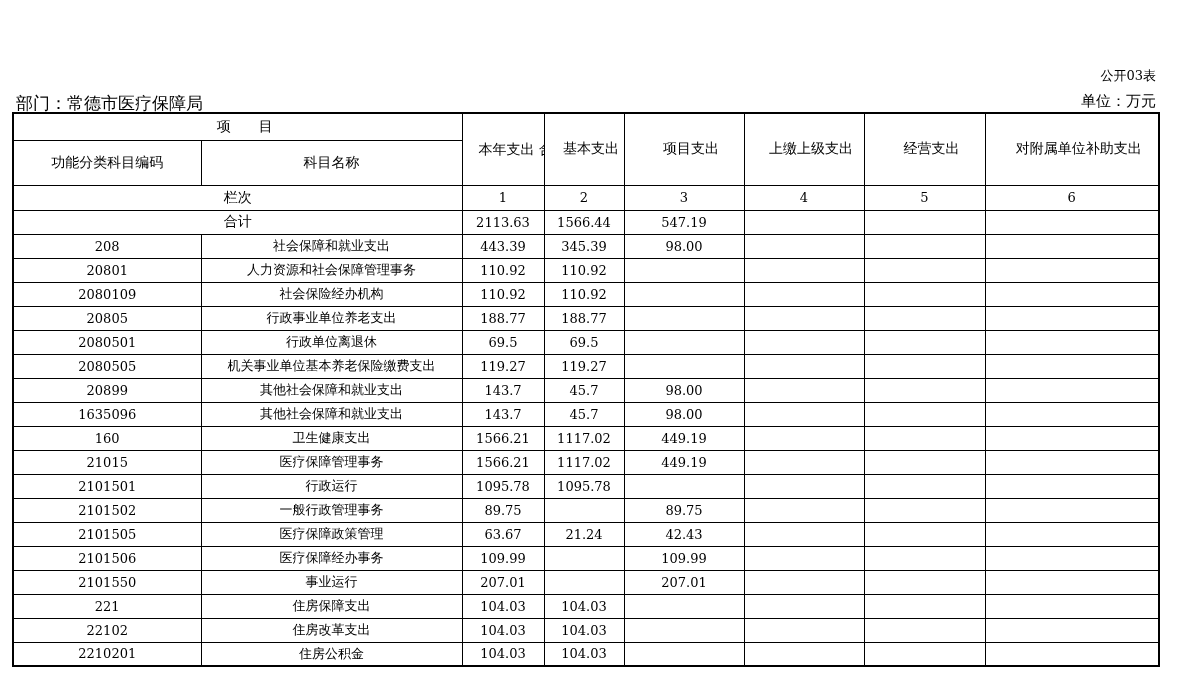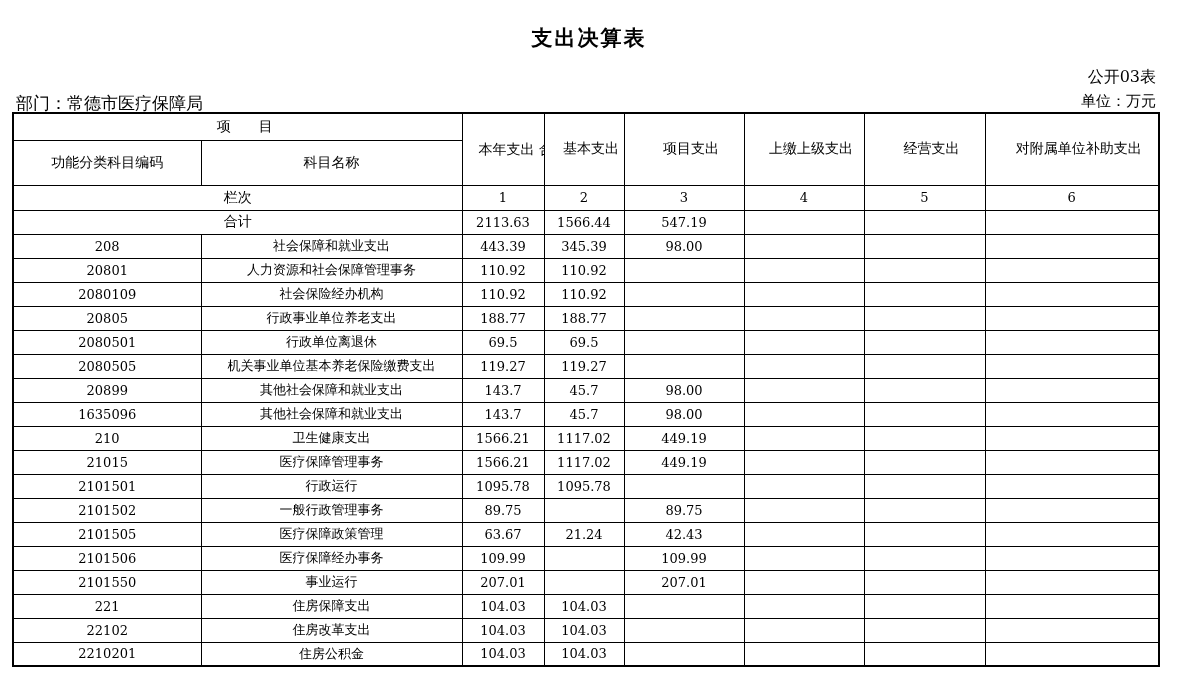--- a/index.html
+++ b/index.html
@@ -11,21 +11,21 @@
     position: relative;
     overflow: hidden;
   }
   .page { position: absolute; inset: 0; }
   .title {
     position: absolute; top: 24px; left: 0; width: 1178px;
     text-align: center; font-size: 21px; font-weight: bold; letter-spacing: 2px;
   }
   .form-label {
     position: absolute; top: 67px; right: 22px;
-    font-size: 16px;
+    font-size: 13px;
   }
   .dept {
     position: absolute; top: 92px; left: 16px;
     font-size: 17px;
   }
   .unit {
     position: absolute; top: 92px; right: 22px;
     font-size: 15px;
   }
   table.main {
@@ -52,21 +52,20 @@
   tr.lanci > td.lbl, tr.total > td.lbl { font-size: 14px; }
   tr.data > td { height: 24px; font-size: 13px; }
   th.wrap { white-space: pre-line; line-height: 1.45; }
   td.code { text-align: left; padding-left: 9px; font-size: 13px; margin-left: 44px; }
   td.name { text-align: left; padding-left: 7px; font-size: 14px; }
 </style>
 </head>
 <body>
 
 <div class="page">
-  <div class="title">支出决算表</div>
   <div class="form-label">公开03表</div>
   <div class="dept">部门：常德市医疗保障局</div>
   <div class="unit">单位：万元</div>
 
   <table class="main">
     <colgroup>
       <col style="width:188px">
         <col style="width:261px">
         <col style="width:82px">
         <col style="width:80px">
@@ -184,21 +183,21 @@
     <td class="code">1635096</td>
     <td class="name">其他社会保障和就业支出</td>
     <td>143.7</td>
     <td>45.7</td>
     <td>98.00</td>
     <td></td>
     <td></td>
     <td></td>
   </tr>
         <tr class="data">
-    <td class="code">210</td>
+    <td class="code">160</td>
     <td class="name">卫生健康支出</td>
     <td>1566.21</td>
     <td>1117.02</td>
     <td>449.19</td>
     <td></td>
     <td></td>
     <td></td>
   </tr>
         <tr class="data">
     <td class="code">21015</td>

